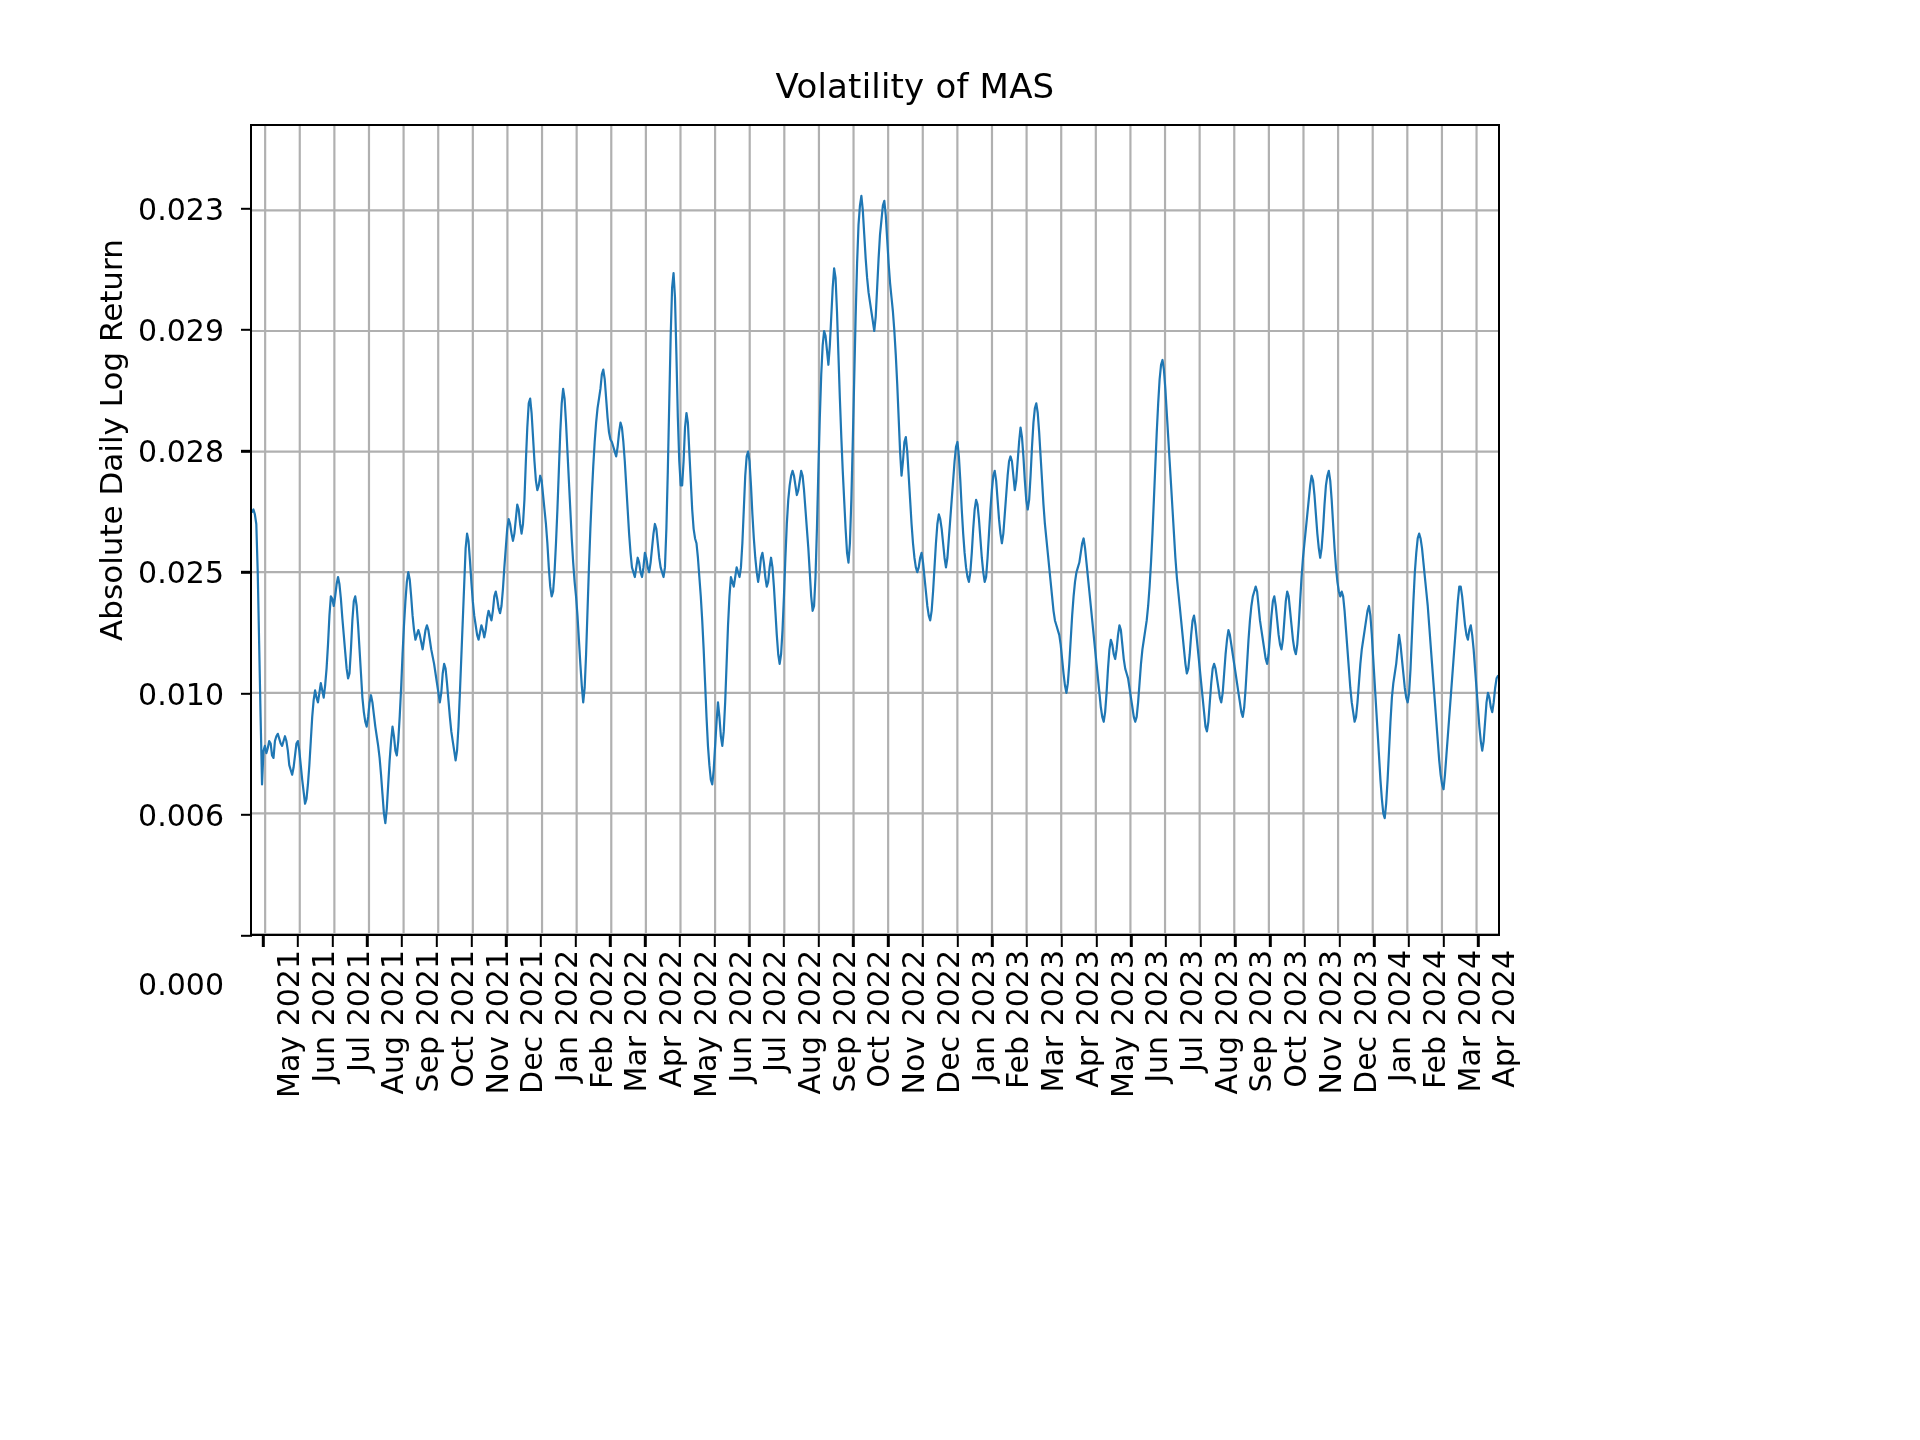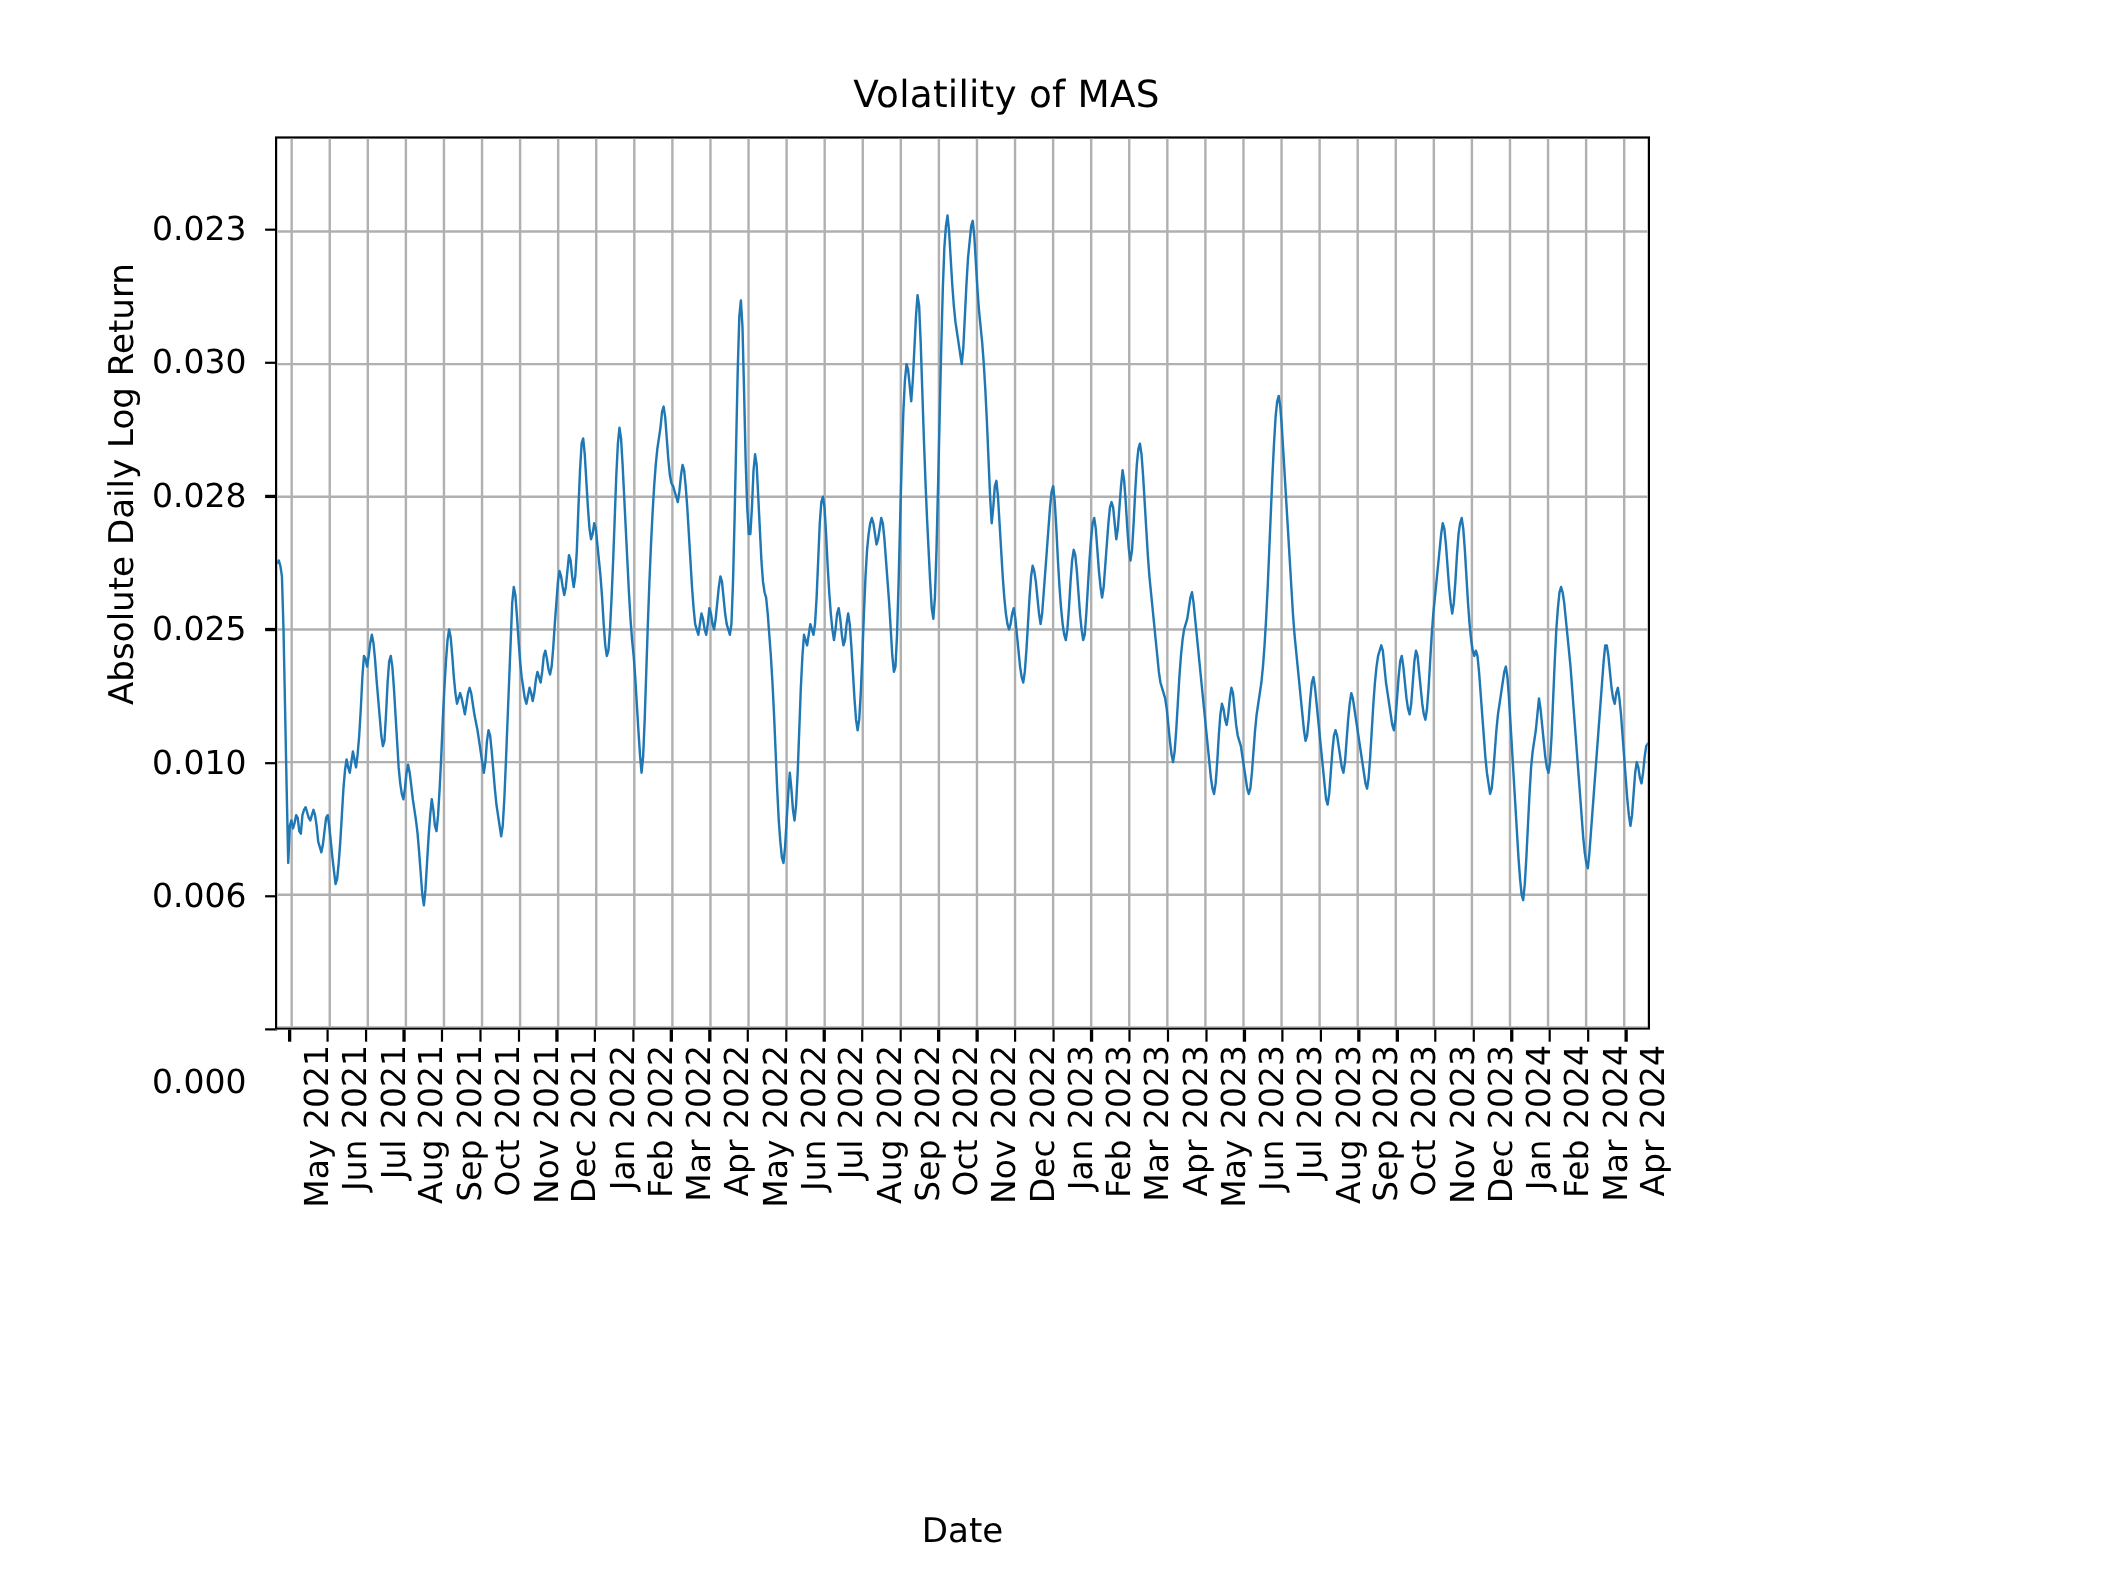--- a/index.html
+++ b/index.html
@@ -60,21 +60,21 @@
 <div id="figure">
 
   <div id="chart-title">Volatility of MAS</div>
 
   <div id="ytick-labels">
       <div class="ytick" style="top:860px">0.000</div>
       <div class="ytick" style="top:690.81px">0.006</div>
       <div class="ytick" style="top:569.61px">0.010</div>
       <div class="ytick" style="top:448.42px">0.025</div>
       <div class="ytick" style="top:327.22px">0.028</div>
-      <div class="ytick" style="top:206.03px">0.030</div>
+      <div class="ytick" style="top:206.03px">0.029</div>
       <div class="ytick" style="top:84.84px">0.023</div>
     </div>
   <div id="ytick-marks">
       <div class="ytickmark" style="top:812.00px"></div>
       <div class="ytickmark" style="top:690.81px"></div>
       <div class="ytickmark" style="top:569.61px"></div>
       <div class="ytickmark" style="top:448.42px"></div>
       <div class="ytickmark" style="top:327.22px"></div>
       <div class="ytickmark" style="top:206.03px"></div>
       <div class="ytickmark" style="top:84.84px"></div>
@@ -276,15 +276,14 @@
       <div class="xtick" style="left:1170.03px">
         <span class="xtick-inner">Feb 2024</span>
       </div>
       <div class="xtick" style="left:1204.75px">
         <span class="xtick-inner">Mar 2024</span>
       </div>
       <div class="xtick" style="left:1239.47px">
         <span class="xtick-inner">Apr 2024</span>
       </div>
     </div>
-  <div id="xlabel">Date</div>
 
 </div>
 
 </body></html>

